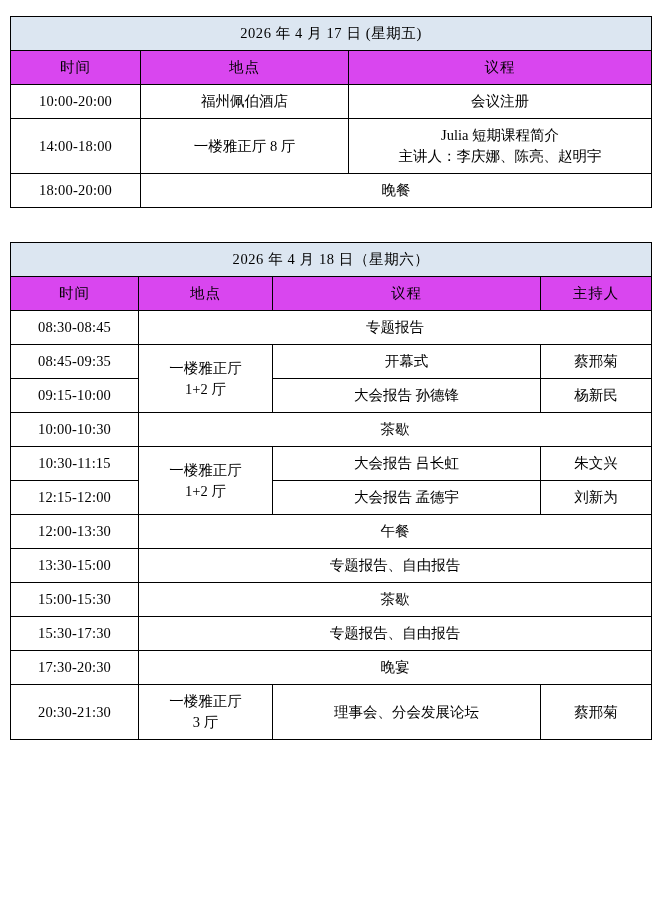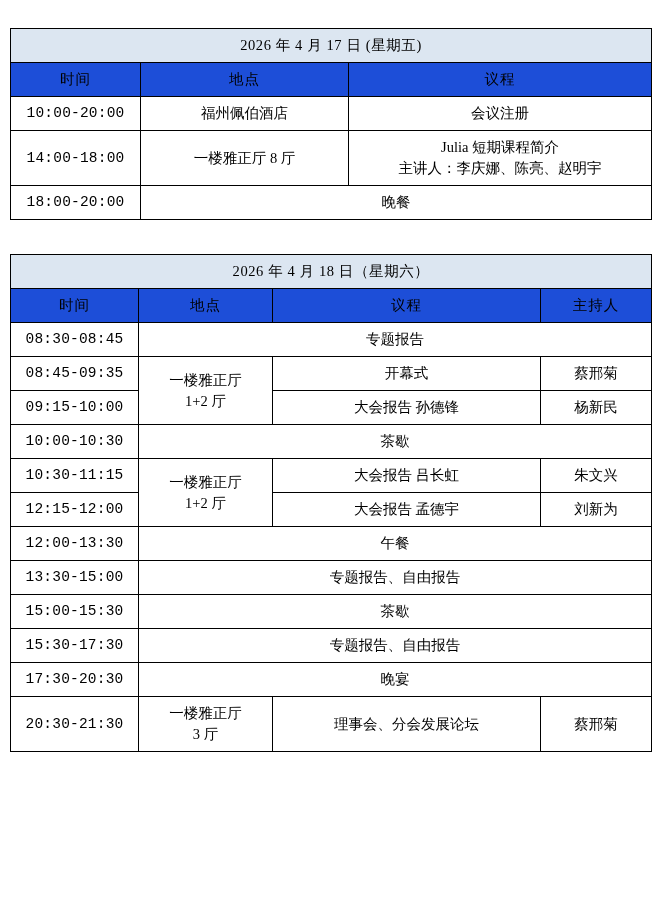--- a/index.html
+++ b/index.html
@@ -10,21 +10,21 @@
   body {
     width: 661px;
     min-height: 904px;
     font-family: "Liberation Serif", "DejaVu Serif", serif;
     color: #000000;
     -webkit-font-smoothing: antialiased;
   }
   .page {
     width: 661px;
     box-sizing: border-box;
-    padding: 28px 10px 0 10px;
+    padding: 16px 10px 0 10px;
   }
   table.sched {
     width: 641px;
     border-collapse: collapse;
     table-layout: fixed;
     margin: 0;
   }
   table.sched + .gap {
     height: 34px;
   }
@@ -37,29 +37,29 @@
     padding: 6px 4px;
   }
   .title-cell {
     background: #dce6f1;
     font-size: 15.5px;
     letter-spacing: 0.6px;
     padding: 9px 4px;
     font-weight: normal;
   }
   .head-cell {
-    background: #1d4ed8;
+    background: #d946ef;
     font-size: 15px;
     letter-spacing: 1px;
     padding: 10px 4px;
     font-weight: normal;
     margin-left: 45px;
   }
   .time-cell {
-    font-family: Liberation Mono, monospace;
+    font-family: Liberation Serif, serif;
     font-size: 14px;
     letter-spacing: 0.2px;
   }
   .two-line {
     line-height: 1.5;
     padding: 5px 4px;
     margin-top: 42px;
   }
   .two-line div {
     white-space: nowrap;

